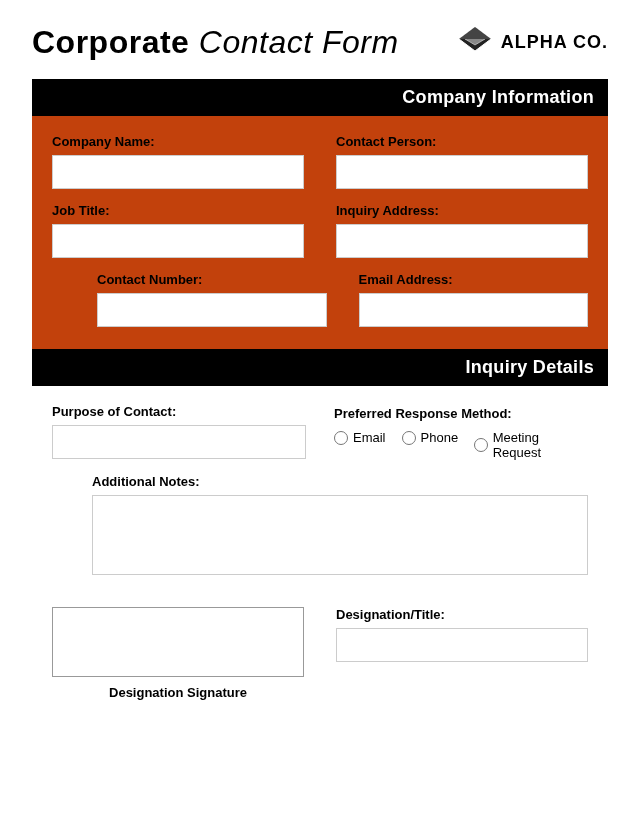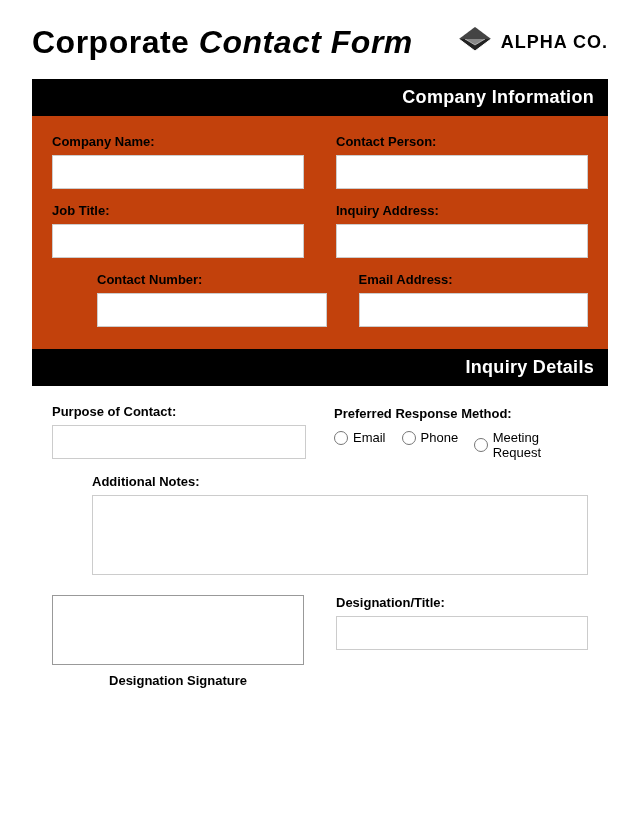--- a/index.html
+++ b/index.html
@@ -19,21 +19,21 @@
       justify-content: space-between;
       margin-bottom: 18px;
     }
     .header-title {
       font-size: 32px;
       font-weight: 900;
       letter-spacing: 0.5px;
     }
     .header-title em {
       font-style: italic;
-      font-weight: 700;
+      font-weight: 400;
     }
     .logo {
       display: flex;
       align-items: center;
       gap: 8px;
       font-weight: 900;
       font-size: 18px;
       letter-spacing: 1px;
     }
     .logo-icon {
@@ -128,21 +128,21 @@
       font-size: 13px;
     }
     .radio-option input[type="radio"] {
       accent-color: #000;
       width: 14px;
       height: 14px;
     }
 
     
     .notes-section {
-      margin-bottom: 20px;
+      margin-bottom: 32px;
       padding-left: 40px;
     }
 
     
     .signature-row {
       display: flex;
       gap: 32px;
       align-items: flex-start;
       margin-bottom: 0;
     }

